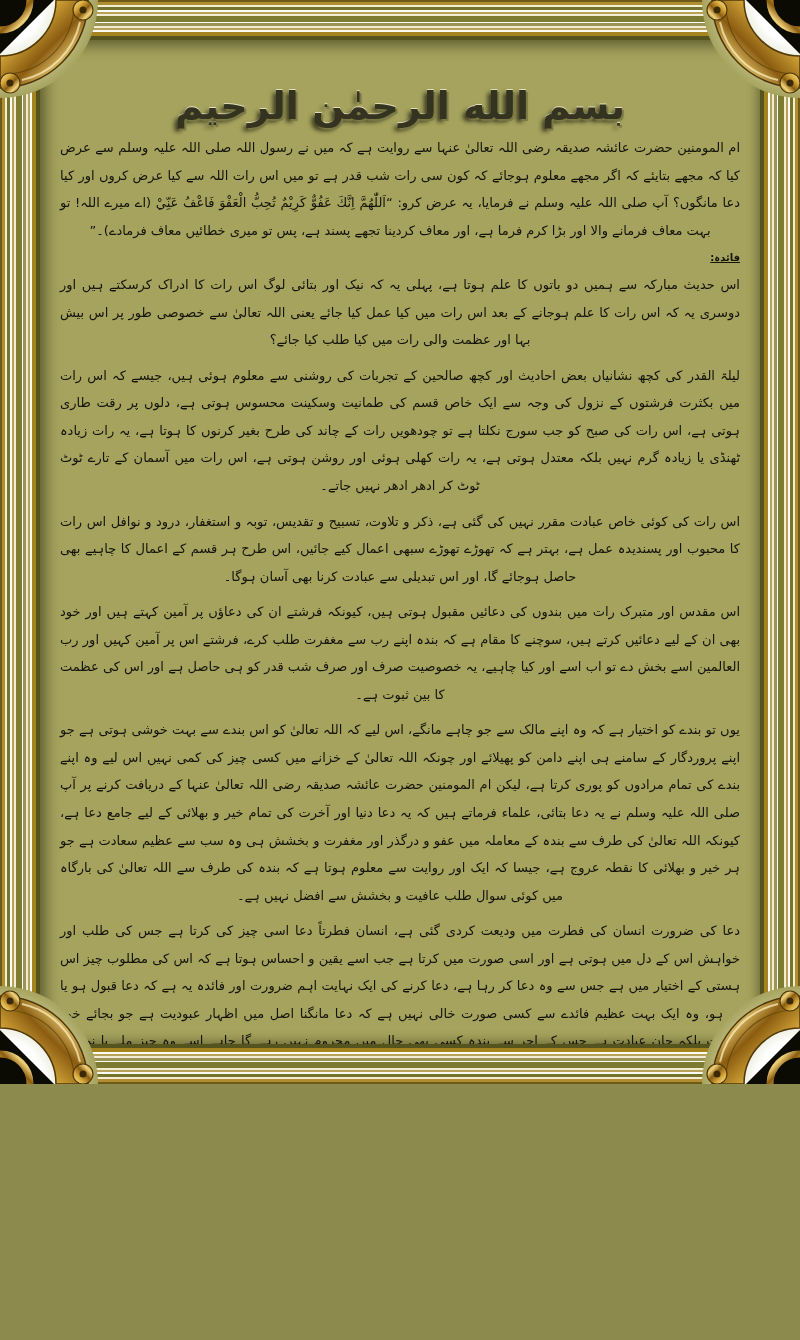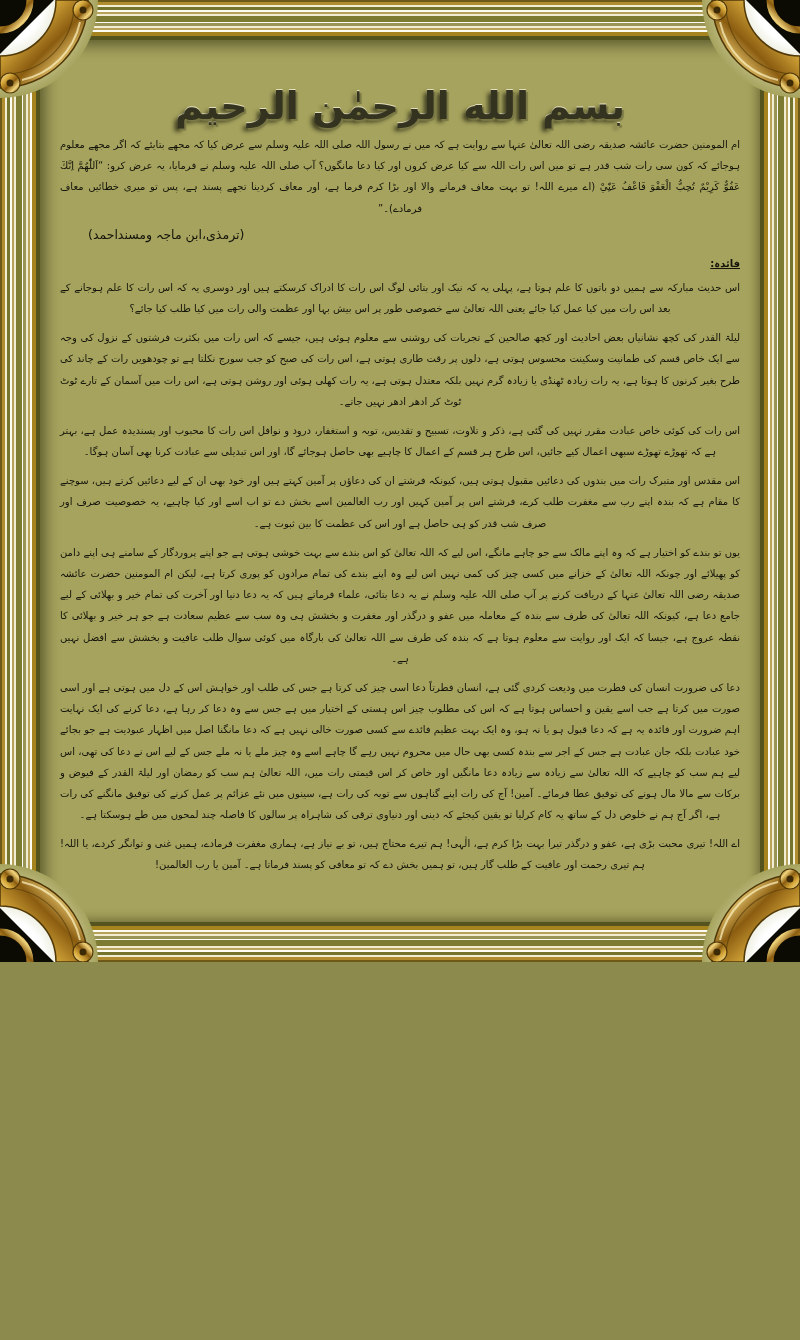--- a/index.html
+++ b/index.html
@@ -1,18 +1,18 @@
 <!DOCTYPE html>
 <html lang="ur" dir="rtl"><head>
 <meta charset="utf-8">
 <style>
   html,body{margin:0;padding:0;background:#8d8a4e;}
   .page{
     position:relative;
-    width:800px;height:962px;
+    width:800px;height:1084px;
     background:#a6a35e;
     overflow:hidden;
     font-family:"DejaVu Sans",sans-serif;
     --frame-stops:#6d5a18 0px 2px,#b08d2e 2px 5px,#f2ecd2 5px 7px,#75742c 7px 10px,
       #fdfcf2 10px 12px,#b7a259 12px 14px,#f2ecd2 14px 16px,#7c7b31 16px 22px,
       #fdfcf2 22px 23px,#9a9456 23px 26px,#f2ecd2 26px 28px,#b7a259 28px 30px,
       #fdfcf2 30px 32px,#a5831f 32px 36px,#55541e 36px 40px;
   }
   .strip{position:absolute;z-index:1;}
   .strip.top{top:0;left:0;right:0;height:40px;background:linear-gradient(180deg,var(--frame-stops));}
@@ -45,21 +45,21 @@
     text-shadow:2px 2px 1px #7a7845,-3px 3px 4px rgba(20,20,5,.7),0 -1px 0 #e8e3c0;
     letter-spacing:2px;
   }
   .doc-title{
     text-align:center;
     font-size:20px;font-weight:bold;
     text-decoration:underline;
     margin:6px 0 16px 0;
   }
   .para{
-    font-size:10px;
+    font-size:13px;
     line-height:2.12;
     text-align:justify;
     text-align-last:center;
     margin:0 0 8px 0;
   }
   .citation{
     text-align:left;
     font-size:12.5px;
     padding-left:28px;
     margin:4px 0 16px 0;
@@ -108,21 +108,20 @@
 
   <div class="strip top"></div>
   <div class="strip bottom"></div>
   <div class="strip left"></div>
   <div class="strip right"></div>
 
   <div class="content">
     <h1 class="bismillah">بسم الله الرحمٰن الرحيم</h1>
 
     <p class="para">ام المومنین حضرت عائشہ صدیقہ رضی اللہ تعالیٰ عنہا سے روایت ہے کہ میں نے رسول اللہ صلی اللہ علیہ وسلم سے عرض کیا کہ مجھے بتایئے کہ اگر مجھے معلوم ہوجائے کہ کون سی رات شب قدر ہے تو میں اس رات اللہ سے کیا عرض کروں اور کیا دعا مانگوں؟ آپ صلی اللہ علیہ وسلم نے فرمایا، یہ عرض کرو: “اَللّٰهُمَّ اِنَّكَ عَفُوٌّ كَرِيْمٌ تُحِبُّ الْعَفْوَ فَاعْفُ عَنِّيْ (اے میرے اللہ! تو بہت معاف فرمانے والا اور بڑا کرم فرما ہے، اور معاف کردینا تجھے پسند ہے، پس تو میری خطائیں معاف فرمادے)۔”</p>
-    <div class="citation">(ترمذی،ابن ماجہ ومسنداحمد)</div>
 
     <div class="faida-heading">فائدہ:</div>
 
     <div>
 
         <p class="para">اس حدیث مبارکہ سے ہمیں دو باتوں کا علم ہوتا ہے، پہلی یہ کہ نیک اور بتائی لوگ اس رات کا ادراک کرسکتے ہیں اور دوسری یہ کہ اس رات کا علم ہوجانے کے بعد اس رات میں کیا عمل کیا جائے یعنی اللہ تعالیٰ سے خصوصی طور پر اس بیش بہا اور عظمت والی رات میں کیا طلب کیا جائے؟</p>
 
         <p class="para">لیلۃ القدر کی کچھ نشانیاں بعض احادیث اور کچھ صالحین کے تجربات کی روشنی سے معلوم ہوئی ہیں، جیسے کہ اس رات میں بکثرت فرشتوں کے نزول کی وجہ سے ایک خاص قسم کی طمانیت وسکینت محسوس ہوتی ہے، دلوں پر رقت طاری ہوتی ہے، اس رات کی صبح کو جب سورج نکلتا ہے تو چودھویں رات کے چاند کی طرح بغیر کرنوں کا ہوتا ہے، یہ رات زیادہ ٹھنڈی یا زیادہ گرم نہیں بلکہ معتدل ہوتی ہے، یہ رات کھلی ہوئی اور روشن ہوتی ہے، اس رات میں آسمان کے تارے ٹوٹ ٹوٹ کر ادھر ادھر نہیں جاتے۔</p>
 
         <p class="para">اس رات کی کوئی خاص عبادت مقرر نہیں کی گئی ہے، ذکر و تلاوت، تسبیح و تقدیس، توبہ و استغفار، درود و نوافل اس رات کا محبوب اور پسندیدہ عمل ہے، بہتر ہے کہ تھوڑے تھوڑے سبھی اعمال کیے جائیں، اس طرح ہر قسم کے اعمال کا چاہیے بھی حاصل ہوجائے گا، اور اس تبدیلی سے عبادت کرنا بھی آسان ہوگا۔</p>

